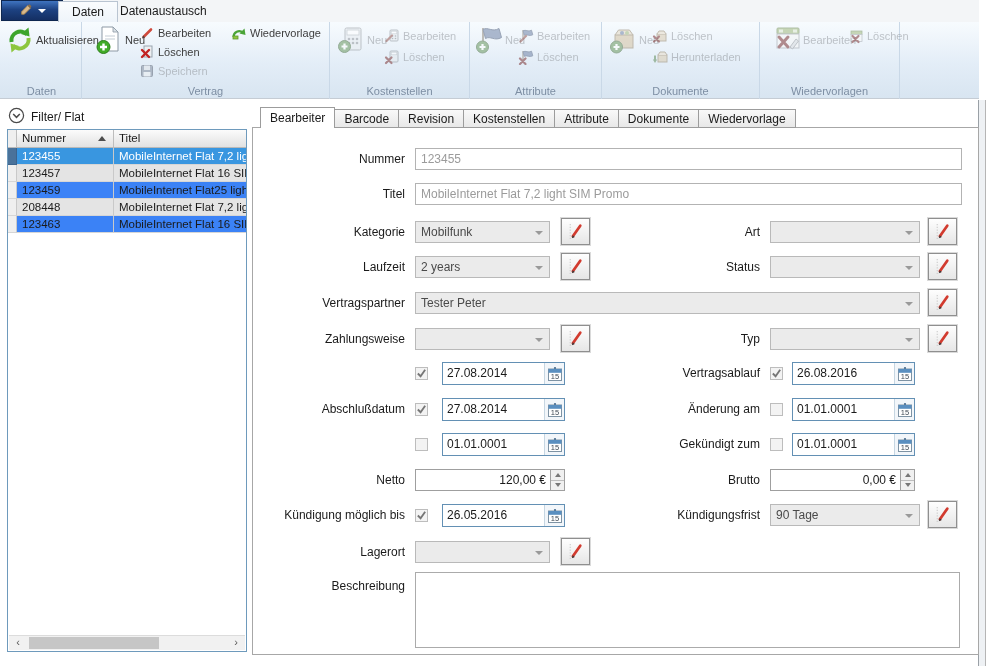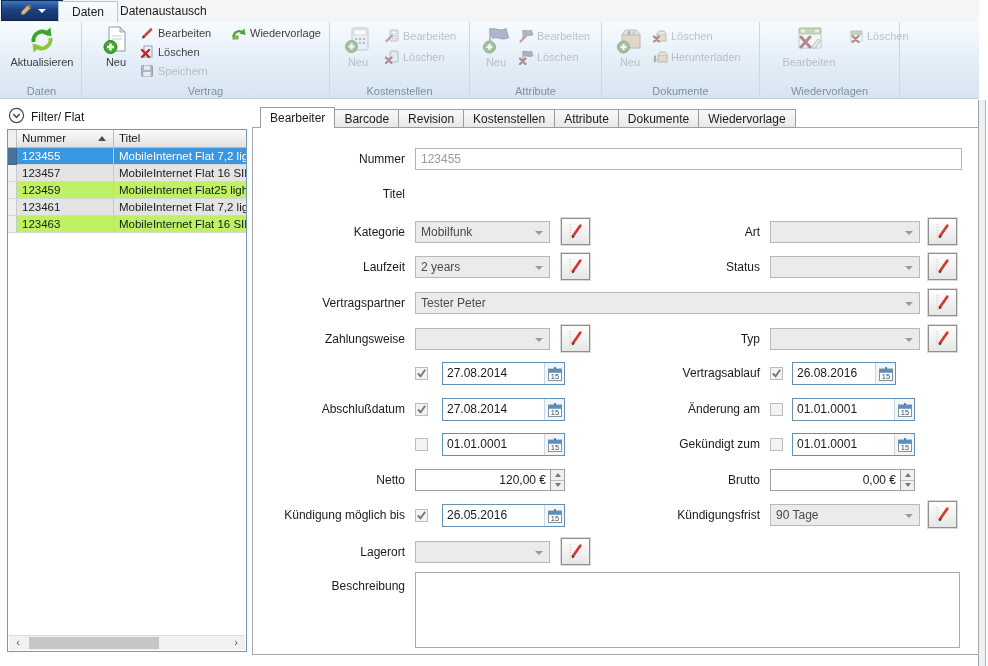--- a/index.html
+++ b/index.html
@@ -15,42 +15,42 @@
   .appcaret { width:0; height:0; border-left:4px solid transparent; border-right:4px solid transparent; border-top:4px solid #fff; }
   .rtab { position:absolute; top:1px; height:21px; line-height:21px; padding:0 13px; color:#1a1a1a; }
   .rtab.active { background:linear-gradient(#fafcfe,#eef4fa); border:1px solid #b9c4d1; border-bottom:none; }
 
   
   .ribbon { position:absolute; left:0; top:22px; width:979px; height:77px;
             background:linear-gradient(#f7fbfe,#e3edf7 55%,#d8e5f1);
             border-bottom:1px solid #c5ccd4; }
   .rgroup { position:absolute; top:0; height:77px; border-right:1px solid #c9d8e7; }
   .gcap { position:absolute; bottom:2px; left:0; right:0; text-align:center; font-size:11px; color:#7d8ea3; }
-  .rbig { position:absolute; top:3px; display:flex; flex-direction:column; align-items:center; gap:1px; cursor:default; }
+  .rbig { position:absolute; top:3px; display:flex; flex-direction:row; align-items:center; gap:1px; cursor:default; }
   .blabel { font-size:11px; color:#3d3d3d; white-space:nowrap; }
   .rsmall { position:absolute; display:flex; align-items:center; gap:3px; height:17px; cursor:default; }
   .slabel { font-size:11px; color:#3d3d3d; white-space:nowrap; }
   .i30 { width:30px; height:30px; display:block; }
   .i30 svg { width:30px; height:30px; display:block; }
   .i16 { width:16px; height:16px; display:block; }
   .i16 svg { width:16px; height:16px; display:block; }
   .dis { opacity:.55; filter:grayscale(55%); }
   .dis .blabel, .dis .slabel { color:#8d97a3; }
 
   
   .sb-header { position:absolute; left:8px; top:107px; height:20px; display:flex; align-items:center; gap:6px; }
   .sb-box { position:absolute; left:7px; top:129px; width:240px; height:523px; border:1px solid #6e9abc; background:#fff; }
   .sb-hrow { display:flex; height:18px; background:linear-gradient(#fbfbfb,#e2e2e2); border-bottom:1px solid #b9b9b9; }
   .sb-hrow .hc { border-right:1px solid #bdbdbd; line-height:17px; padding-left:5px; font-size:11.5px; position:relative; }
   .hc.rowhdr { width:9px; padding:0; background:#efefef; }
   .hc.cnum { width:97px; }
   .hc.ctit { flex:1; border-right:none; }
   .sortasc { position:absolute; right:7px; top:6px; width:0; height:0;
              border-left:4px solid transparent; border-right:4px solid transparent; border-bottom:5px solid #4d4d4d; }
-  .sb-row { display:flex; height:17px; background:#bef264; font-size:11.5px; line-height:16px; }
+  .sb-row { display:flex; height:17px; background:#3b82f6; font-size:11.5px; line-height:16px; }
   .sb-row.alt { background:#e4e4e4; }
   .sb-row .rh { width:9px; background:#efefef; border-right:1px solid #c9c9c9; border-bottom:1px solid #d6d6d6; }
   .sb-row .cn { width:97px; padding-left:5px; border-right:1px solid #c9c9c9; border-bottom:1px solid #d6d6d6; overflow:hidden; white-space:nowrap; }
   .sb-row .ct { flex:1; padding-left:5px; border-bottom:1px solid #d6d6d6; overflow:hidden; white-space:nowrap; }
   .sb-row.selected { background:#3996e0; color:#fff; }
   .sb-row.selected .rh { background:#4a729a; border-color:#3d648c; }
   .sb-hscroll { position:absolute; left:1px; right:1px; bottom:1px; height:15px; background:#f1f1f1; border-top:1px solid #dcdcdc; }
   .sb-hscroll .arr { position:absolute; top:0; width:14px; height:14px; text-align:center; line-height:13px; color:#5a5a5a; font-size:11px; }
   .sb-hscroll .arr.left { left:2px; }
   .sb-hscroll .arr.right { right:2px; }
@@ -364,21 +364,21 @@
       <div class="cn">123457</div>
       <div class="ct">MobileInternet Flat 16 SIM</div>
     </div>
     <div class="sb-row">
       <div class="rh"></div>
       <div class="cn">123459</div>
       <div class="ct">MobileInternet Flat25 ligh</div>
     </div>
     <div class="sb-row alt">
       <div class="rh"></div>
-      <div class="cn">123461</div>
+      <div class="cn">208448</div>
       <div class="ct">MobileInternet Flat 7,2 lig</div>
     </div>
     <div class="sb-row">
       <div class="rh"></div>
       <div class="cn">123463</div>
       <div class="ct">MobileInternet Flat 16 SIM</div>
     </div>
     <div class="sb-hscroll">
       <span class="arr left">‹</span>
       <div class="thumb"></div>
@@ -394,20 +394,21 @@
     <div class="mtab">Attribute</div>
     <div class="mtab">Dokumente</div>
     <div class="mtab">Wiedervorlage</div>
   </div>
   <div class="content-box"></div>
 
   <div class="flabel" style="top:148px">Nummer</div>
   <div class="tinput dim" style="left:415px;top:148px;width:547px">123455</div>
 
   <div class="flabel" style="top:183px">Titel</div>
+  <div class="tinput dim" style="left:415px;top:183px;width:547px">MobileInternet Flat 7,2 light SIM Promo</div>
 
   <div class="flabel" style="top:221px">Kategorie</div>
   <div class="combo" style="left:415px;top:221px;width:135px">
     <span class="cval">Mobilfunk</span>
       <span class="chev"></span>
   </div>
   <div class="editbtn" style="left:561px;top:218px">
       <svg viewBox="0 0 18 18">
         <line x1="4" y1="2" x2="4" y2="16" stroke="#c9c9c9" stroke-width="1" stroke-dasharray="1 1.6"></line>
         <line x1="6.5" y1="13.5" x2="13.5" y2="3.5" stroke="#d23b2f" stroke-width="2.6" stroke-linecap="round"></line>
@@ -505,21 +506,21 @@
           <text x="8" y="13" text-anchor="middle" font-size="7.5" fill="#3f4a55">15</text>
         </svg>
       </div>
   </div>
   <div class="flabel r" style="top:362px">Vertragsablauf</div>
   <div class="cb checked" style="left:770px;top:367px">
       <svg viewBox="0 0 12 12">
         <path d="M2 6l3 3 5-7" stroke="#767676" stroke-width="2" fill="none"></path>
       </svg>
     </div>
-  <div class="datebox" style="left:792px;top:362px;width:104px">
+  <div class="datebox" style="left:792px;top:362px;width:123px">
     <div class="dtext">26.08.2016</div>
     <div class="calbtn">
         <svg viewBox="0 0 16 16">
           <rect x="1.5" y="3" width="13" height="11.5" fill="#fff" stroke="#7e93a4"></rect>
           <rect x="1.5" y="3" width="13" height="3.8" fill="#5a8fc0"></rect>
           <circle cx="8" cy="2" r="1.1" fill="#42688c"></circle>
           <text x="8" y="13" text-anchor="middle" font-size="7.5" fill="#3f4a55">15</text>
         </svg>
       </div>
   </div>

